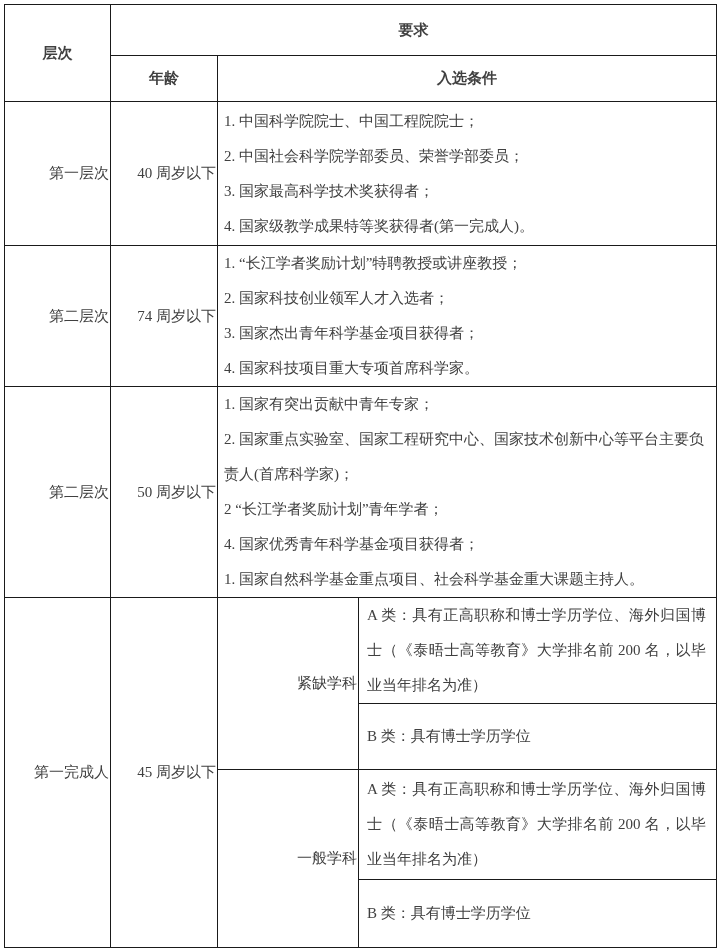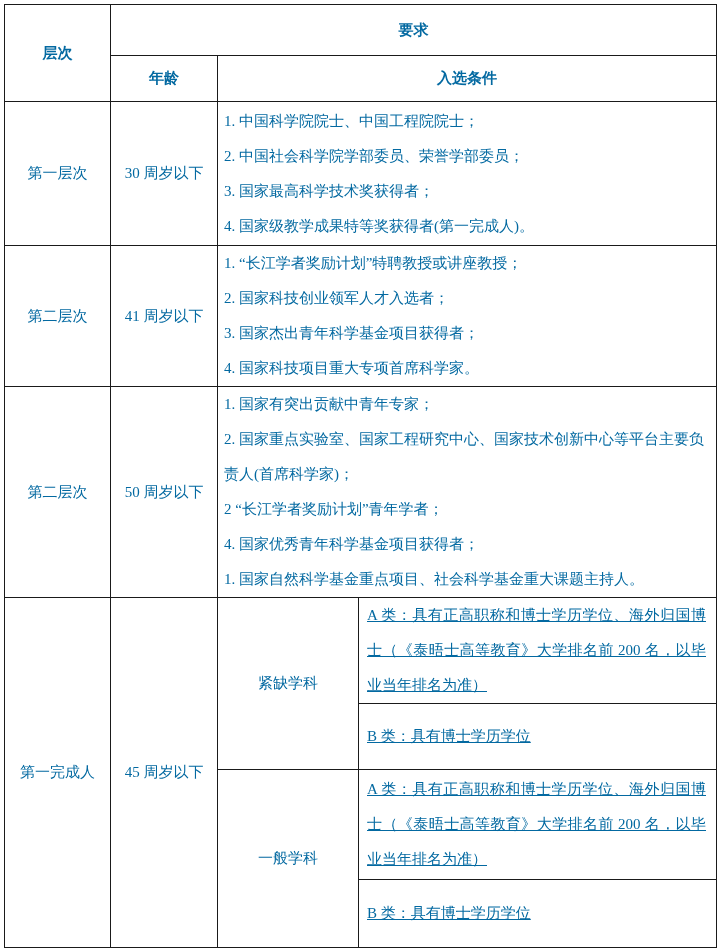--- a/index.html
+++ b/index.html
@@ -22,48 +22,47 @@
     position: absolute;
     left: 4px;
     top: 4px;
     width: 712px;
     border-collapse: collapse;
     table-layout: fixed;
   }
   table.talent-table td {
     border: 1px solid #1a1a1a;
     font-size: 15px;
-    color: #0369a1;
+    color: #404040;
     overflow: hidden;
   }
   td.hdr {
     font-weight: bold;
     text-align: center;
     vertical-align: middle;
     color: #111111;
   }
   td.center-cell {
-    text-align: center;
+    text-align: right;
     vertical-align: middle;
     font-family: Liberation Serif, serif;
   }
   td.cond-cell {
     vertical-align: middle;
     padding: 0 12px 0 6px;
   }
   .cond-item {
     line-height: 35px;
     text-align: justify;
   }
   td.cat-cell {
     vertical-align: middle;
     padding: 0 10px 0 8px;
     line-height: 35px;
     text-align: justify;
-    text-decoration: underline;
   }
   tr.r-hdr1   { height: 51px; }
   tr.r-hdr2   { height: 46px; }
   tr.r-lvl1   { height: 144px; }
   tr.r-lvl2   { height: 141px; }
   tr.r-lvl3   { height: 211px; }
   tr.r-lvl4a  { height: 105px; }
   tr.r-lvl4b  { height: 66px; }
   tr.r-lvl4c  { height: 110px; }
   tr.r-lvl4d  { height: 68px; }
@@ -84,32 +83,32 @@
         <td class="hdr" rowspan="2">层次</td>
         <td class="hdr" colspan="3">要求</td>
       </tr>
       <tr class="r-hdr2">
         <td class="hdr">年龄</td>
         <td class="hdr" colspan="2">入选条件</td>
       </tr>
 
       <tr class="r-lvl1">
         <td class="center-cell">第一层次</td>
-        <td class="center-cell">30 周岁以下</td>
+        <td class="center-cell">40 周岁以下</td>
         <td class="cond-cell" colspan="2">
             <div class="cond-item">1. 中国科学院院士、中国工程院院士；</div>
             <div class="cond-item">2. 中国社会科学院学部委员、荣誉学部委员；</div>
             <div class="cond-item">3. 国家最高科学技术奖获得者；</div>
             <div class="cond-item">4. 国家级教学成果特等奖获得者(第一完成人)。</div>
           </td>
       </tr>
 
       <tr class="r-lvl2">
         <td class="center-cell">第二层次</td>
-        <td class="center-cell">41 周岁以下</td>
+        <td class="center-cell">74 周岁以下</td>
         <td class="cond-cell" colspan="2">
             <div class="cond-item">1. “长江学者奖励计划”特聘教授或讲座教授；</div>
             <div class="cond-item">2. 国家科技创业领军人才入选者；</div>
             <div class="cond-item">3. 国家杰出青年科学基金项目获得者；</div>
             <div class="cond-item">4. 国家科技项目重大专项首席科学家。</div>
           </td>
       </tr>
 
       <tr class="r-lvl3">
         <td class="center-cell">第二层次</td>

